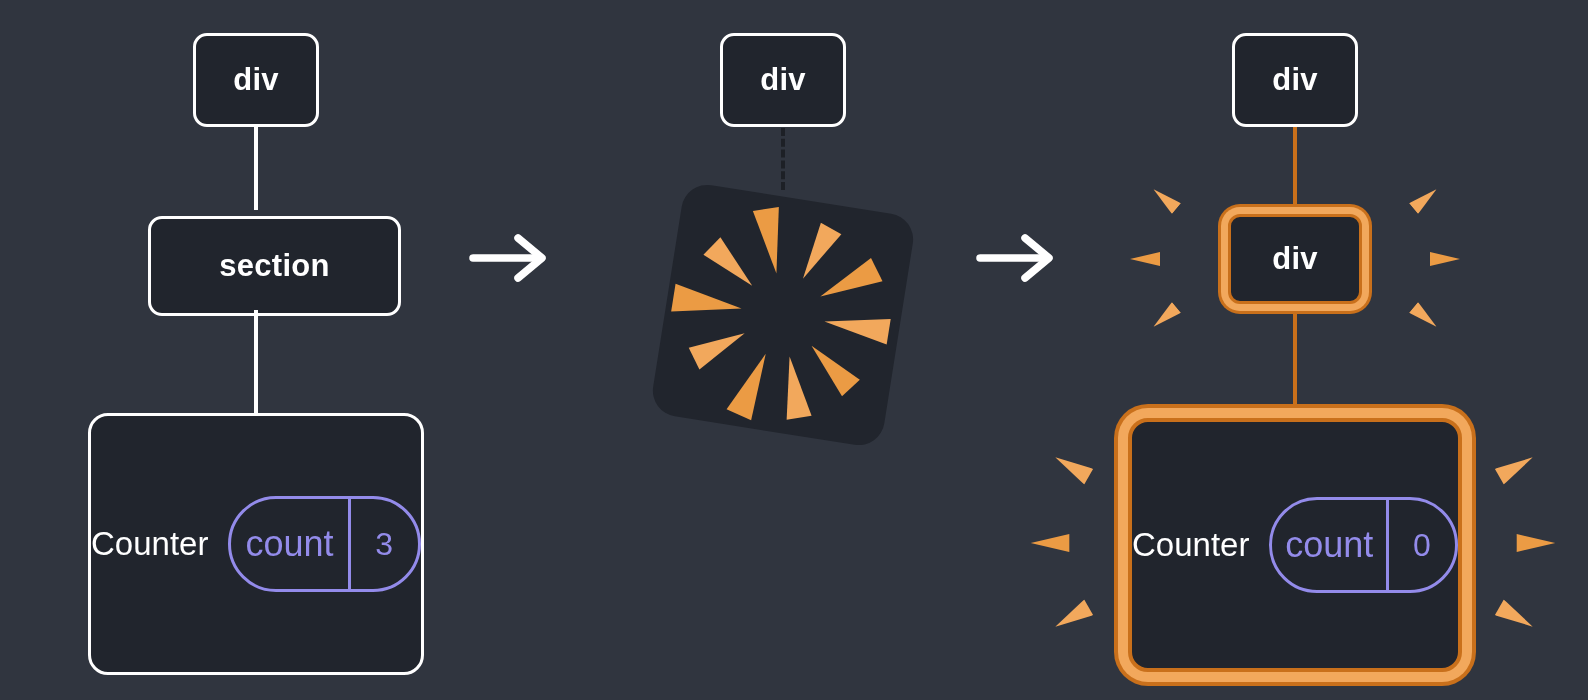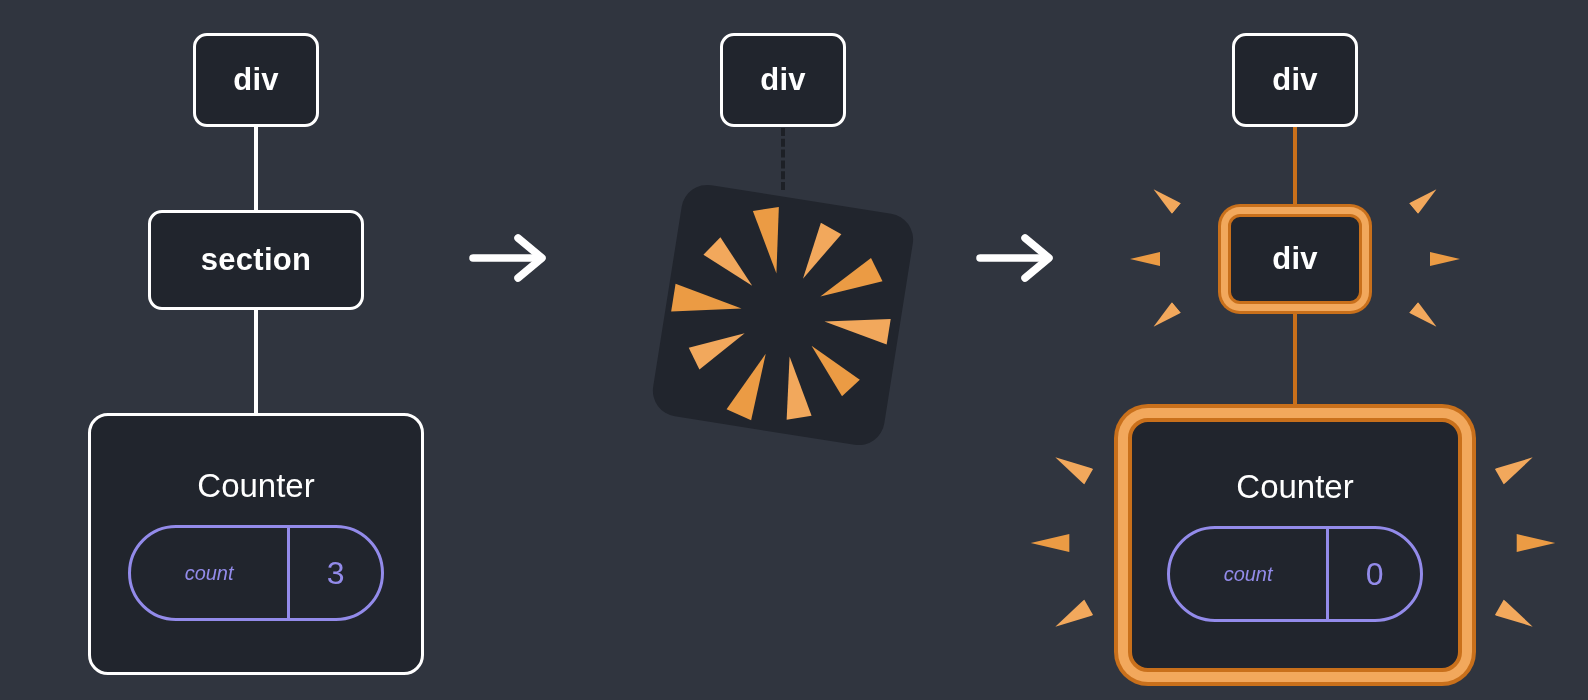--- a/index.html
+++ b/index.html
@@ -26,38 +26,37 @@
     color: var(--white);
     font-size: 31px;
     letter-spacing: 0.3px;
     font-weight: bold;
   }
   .counter {
     position: absolute;
     background: var(--node-fill);
     border: 3px solid var(--white);
     border-radius: 20px;
-    display: flex; flex-direction: column; align-items: center; justify-content: center;
+    display: flex; align-items: center; justify-content: center;
     gap: 20px;
     color: var(--white);
   }
   .counter-title { font-size: 33px; font-weight: 500; }
   .pill {
     display: flex; align-items: stretch;
     width: 256px; height: 96px;
     border: 3px solid var(--purple);
     border-radius: 60px;
     color: var(--purple);
     overflow: hidden;
   }
   .pill .key {
     flex: 1.72; display: flex; align-items: center; justify-content: center;
     border-right: 3px solid var(--purple);
-    font-size: 20px;
-    font-style: italic;
+    font-size: 36px;
   }
   .pill .val {
     flex: 1; display: flex; align-items: center; justify-content: center;
     font-size: 32px;
   }
 
   .vline { position: absolute; width: 4px; background: var(--white); }
   .vline.orange { background: var(--orange); }
   .vline.dashed { width: 0; background: none; border-left: 4px dashed var(--dash); }
 
@@ -84,21 +83,21 @@
 </head>
 <body>
 
 <div class="stage">
 
   <div>
     <div class="node" style="left:193px; top:33px; width:126px; height:94px;">
       <span>div</span>
     </div>
     <div class="vline" style="left:254px; top:127px; height:83px;"></div>
-    <div class="node" style="left:148px; top:210px; width:216px; height:100px;">
+    <div class="node" style="left:148px; top:216px; width:253px; height:100px;">
       <span>section</span>
     </div>
     <div class="vline" style="left:254px; top:310px; height:103px;"></div>
     <div class="counter" style="left:88px; top:413px; width:336px; height:262px;">
       <div class="counter-title">Counter</div>
       <div class="pill">
         <div class="key">count</div>
         <div class="val">3</div>
       </div>
     </div>

